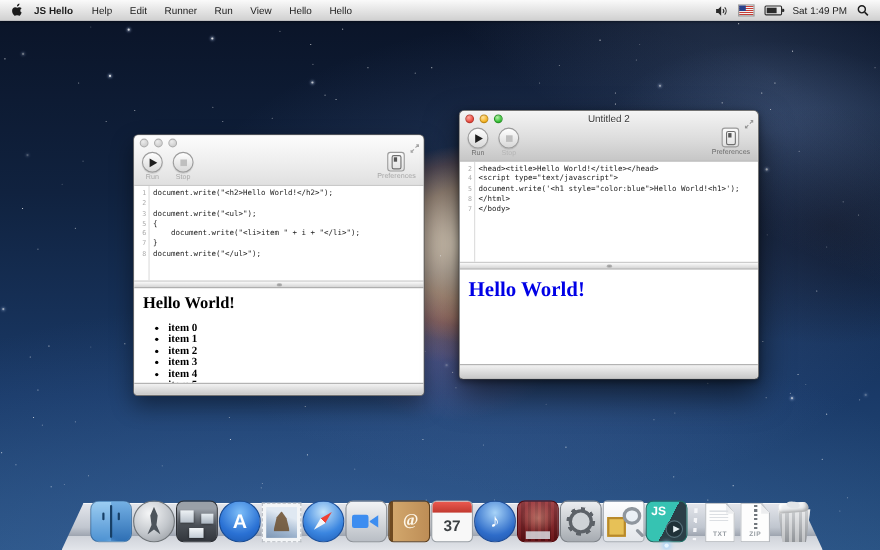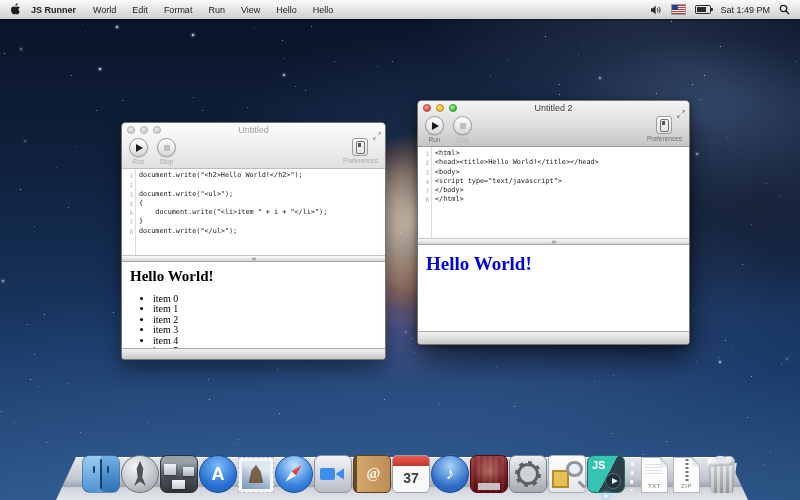--- a/index.html
+++ b/index.html
@@ -71,21 +71,21 @@
   .ln{flex:none;width:11px;text-align:right;padding-right:2px;color:#a9a9a9;font-size:6px;font-family:"DejaVu Sans Mono",monospace;}
   .ct{padding-left:4px;font-size:6.8px;color:#1b1b1b;font-family:"DejaVu Sans Mono",monospace;}
   .splitter{flex:none;height:5px;background:linear-gradient(#fbfbfb,#d5d5d5);border-top:1px solid #c7c7c7;border-bottom:1px solid #a7a7a7;position:relative;}
   .dimple{position:absolute;left:50%;top:50%;transform:translate(-50%,-50%);width:5px;height:3px;border-radius:2px;
     background:radial-gradient(#969696,#c6c6c6);}
   .output{flex:1;background:#fff;overflow:hidden;padding:2px 8px;font-family:"Liberation Serif",serif;color:#000;}
   .out-heading{font-weight:bold;}
   #win-left .out-heading{font-size:15px;margin-top:4px;}
   #win-right .out-heading{font-size:19px;margin-top:6px;}
   .out-list{margin:9px 0 0;padding-left:23px;}
-  .out-list li{font-size:10px;line-height:10.4px;}
+  .out-list li{font-size:10px;line-height:10.4px;font-weight:bold;}
   .bottombar{flex:none;background:linear-gradient(#f2f2f2,#c8c8c8);border-top:1px solid #ababab;}
   #win-left{left:121px;top:122px;width:263px;height:236px;}
   #win-left .codewrap{height:84px;} #win-left .bottombar{height:10px;}
   #win-right{left:417px;top:100px;width:271px;height:243px;}
   #win-right .codewrap{height:89px;} #win-right .bottombar{height:12px;}
   
   .dock{position:absolute;left:56px;right:52px;bottom:0;height:43px;z-index:30;}
   .shelf{position:absolute;inset:0;clip-path:polygon(20px 0,calc(100% - 20px) 0,100% 100%,0 100%);
     background:linear-gradient(180deg,rgba(235,236,240,.97) 0,rgba(204,207,213,.93) 52%,rgba(170,173,180,.9) 70%,rgba(214,216,221,.96) 71%,rgba(230,232,236,.98) 100%);
     box-shadow:inset 0 1px 0 rgba(255,255,255,.85);}
@@ -339,25 +339,25 @@
         <span class="star" style="left: 232.9px; top: 211.2px; height: 1px; width: 1px; opacity: 0.64;"></span>
       </div>
   </div>
 
   <div class="menubar">
     <span style="display:flex;">
       <svg width="11" height="13" viewBox="0 0 11 13">
           <path fill="#1b1b1b" d="M7.1 2.1c.4-.5.7-1.2.6-1.9-.6 0-1.3.4-1.7.9-.4.4-.7 1.1-.6 1.8.7 0 1.3-.3 1.7-.8zm1.4 4.6c0-1.4 1.2-2.1 1.2-2.1s-.7-1-2-1c-.9 0-1.6.5-2 .5-.5 0-1.1-.5-1.9-.5C2.3 3.6 1 4.8 1 6.7c0 1.2.4 2.4 1 3.2.5.7 1 1.4 1.7 1.4.7 0 1-.4 1.8-.4s1.1.4 1.8.4c.8 0 1.3-.7 1.7-1.4.3-.5.5-1 .7-1.5-1.2-.5-1.2-1.7-1.2-1.7z"></path>
         </svg>
     </span>
-    <span class="appname">JS Runner</span>
+    <span class="appname">JS Hello</span>
     <span id="menu-items" style="display:flex;">
-        <span class="menu-item">World</span>
+        <span class="menu-item">Help</span>
         <span class="menu-item">Edit</span>
-        <span class="menu-item">Format</span>
+        <span class="menu-item">Runner</span>
         <span class="menu-item">Run</span>
         <span class="menu-item">View</span>
         <span class="menu-item">Hello</span>
         <span class="menu-item">Hello</span>
       </span>
     <span class="mb-right">
       <span style="display:flex;">
         <svg width="12" height="10" viewBox="0 0 12 10">
             <path fill="#2a2a2a" d="M1 3.2h2L5.6.6v8.8L3 6.8H1z"></path>
             <path fill="none" stroke="#2a2a2a" stroke-width="1" d="M7.2 3.2a2.6 2.6 0 0 1 0 3.6M8.8 1.8a4.6 4.6 0 0 1 0 6.4"></path>
@@ -376,21 +376,20 @@
   </div>
 
   <div class="window inactive" id="win-left">
     <div class="header">
       <div class="titlebar">
         <div class="traffic">
           <span class="tl c"></span>
           <span class="tl m"></span>
           <span class="tl z"></span>
         </div>
-        <span class="title">Untitled</span>
         <span class="fswidget">
           <svg width="8" height="8" viewBox="0 0 8 8">
               <path d="M4.7 3.3 7.4.6M5.4.6h2v2M3.3 4.7.6 7.4M.6 5.4v2h2" stroke="#8b8b8b" stroke-width="1" fill="none"></path>
             </svg>
         </span>
       </div>
       <div class="toolbar">
         <div class="tbgroup">
           <div class="tbcirc">
               <span class="play"></span>
@@ -472,26 +471,25 @@
           <div class="prefbtn">
               <span class="prefglyph"></span>
             </div>
           <span class="tblabel">Preferences</span>
         </div>
       </div>
     </div>
     <div class="codewrap">
       <div class="gutterline"></div>
       <div class="code-lines">
-          <div class="cl"><span class="ln">1</span><span class="ct">&lt;html&gt;</span></div>
           <div class="cl"><span class="ln">2</span><span class="ct">&lt;head&gt;&lt;title&gt;Hello World!&lt;/title&gt;&lt;/head&gt;</span></div>
-          <div class="cl"><span class="ln">3</span><span class="ct">&lt;body&gt;</span></div>
           <div class="cl"><span class="ln">4</span><span class="ct">&lt;script type="text/javascript"&gt;</span></div>
+          <div class="cl"><span class="ln">5</span><span class="ct">document.write('&lt;h1 style="color:blue"&gt;Hello World!&lt;h1&gt;');</span></div>
+          <div class="cl"><span class="ln">8</span><span class="ct">&lt;/html&gt;</span></div>
           <div class="cl"><span class="ln">7</span><span class="ct">&lt;/body&gt;</span></div>
-          <div class="cl"><span class="ln">8</span><span class="ct">&lt;/html&gt;</span></div>
         </div>
     </div>
     <div class="splitter">
         <span class="dimple"></span>
       </div>
     <div class="output">
       <div class="out-heading" style="color: rgb(0, 0, 230);">Hello World!</div>
 
     </div>
     <div class="bottombar"></div>

